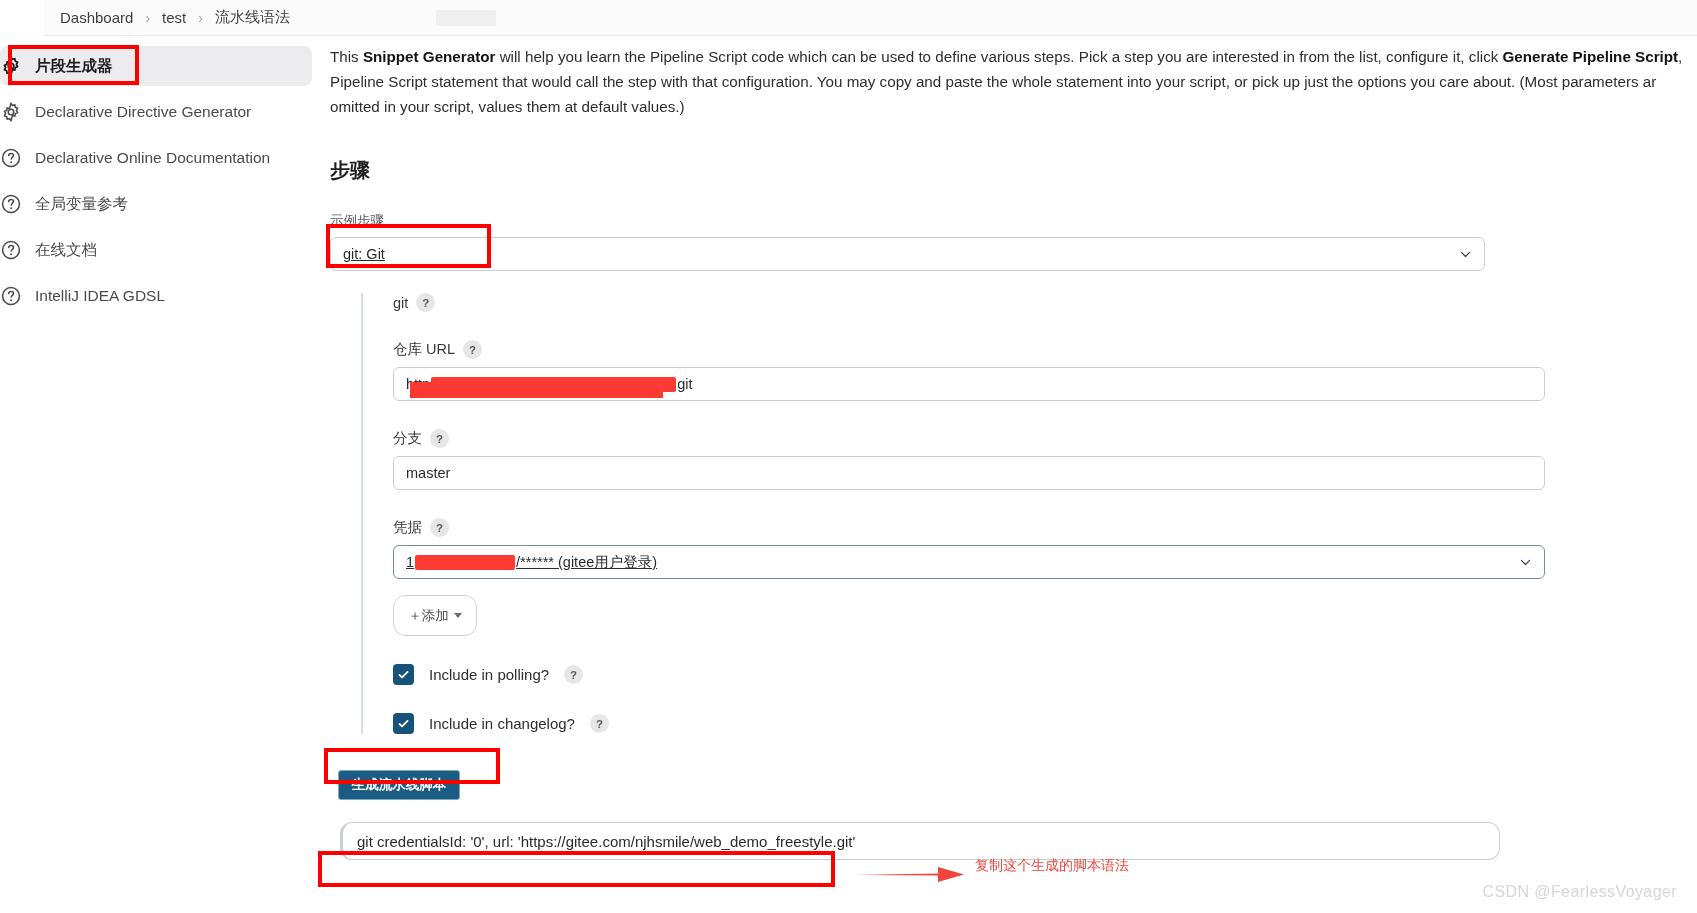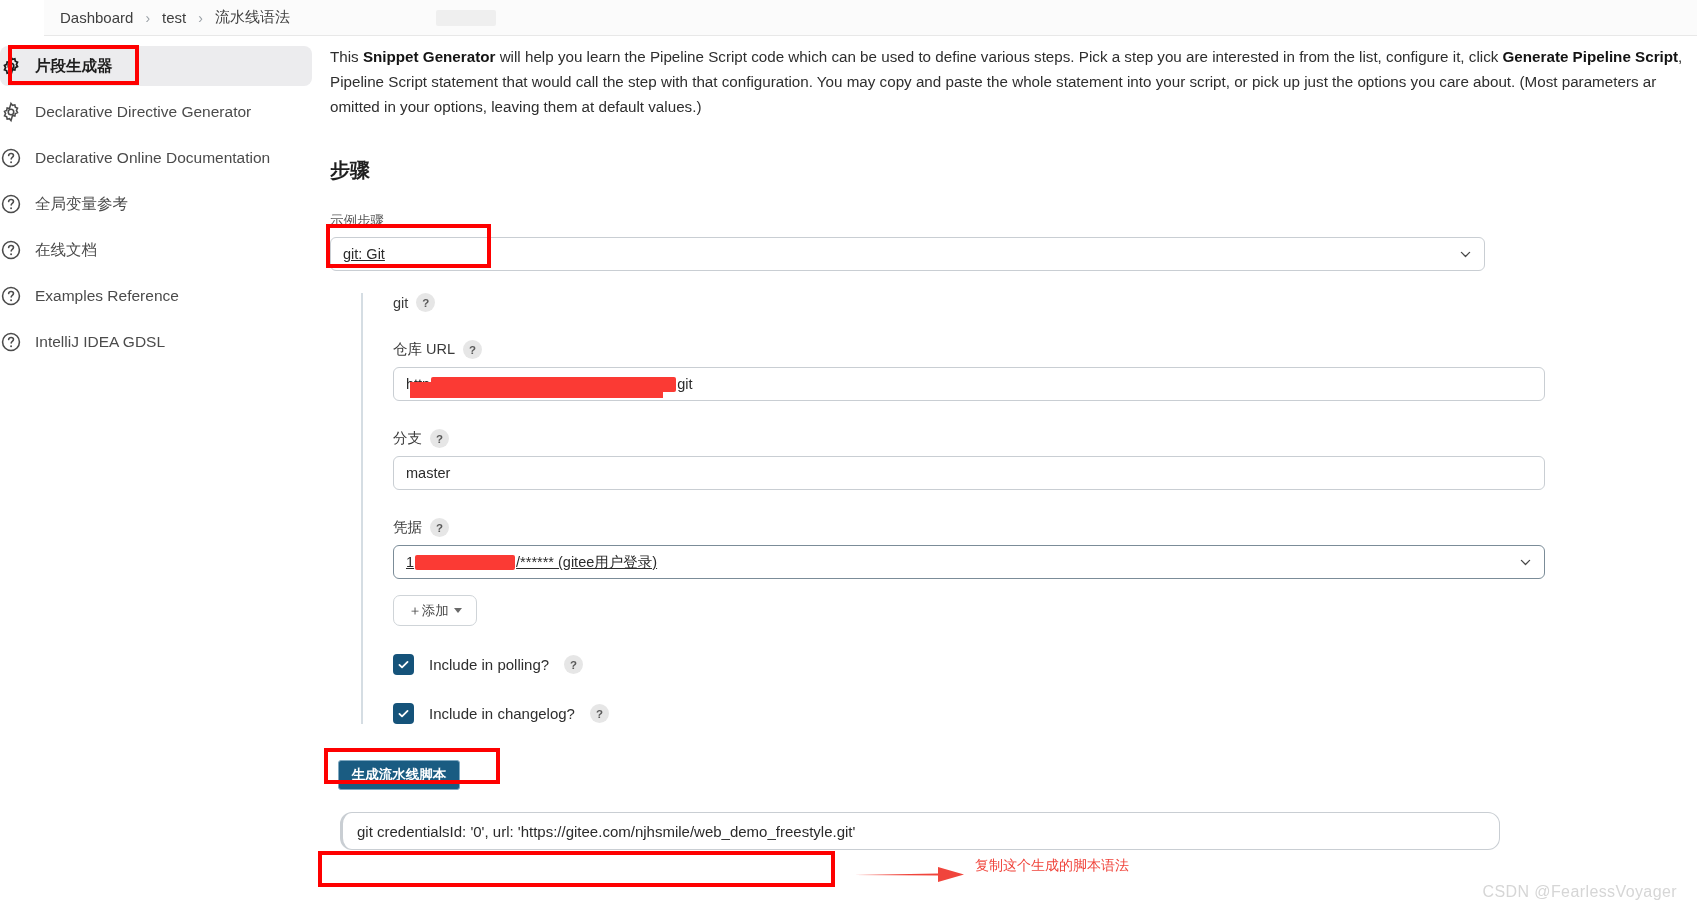--- a/index.html
+++ b/index.html
@@ -96,22 +96,22 @@
 
   .input-wide { width: 1152px; margin-top: 8px; }
   .select-wide { width: 1152px; margin-top: 8px; border: 1px solid #7b8c98; }
 
   .redact {
     display: inline-block; background: #fb3a34; border-radius: 2px;
     vertical-align: middle;
   }
 
   .add-btn {
-    margin-top: 16px; width: 84px; height: 31px;
-    border: 1px solid #cfd4d8; border-radius: 7px; background: #fff;
+    margin-top: 16px; width: 84px; height: 41px;
+    border: 1px solid #cfd4d8; border-radius: 12px; background: #fff;
     display: flex; align-items: center; justify-content: center; gap: 5px;
     font-size: 13.5px; color: #4a4a4a; cursor: pointer;
   }
   .caret-dn {
     width: 0; height: 0; border-left: 4px solid transparent;
     border-right: 4px solid transparent; border-top: 5px solid #6a6a6a;
   }
 
   .check-row {
     display: flex; align-items: center; gap: 15px; margin-top: 28px;
@@ -222,52 +222,42 @@
       <span class="side-icon">
         <svg viewBox="0 0 24 24" width="22" height="22" fill="none" stroke="#4b4b4b" stroke-width="1.7">
           <circle cx="12" cy="12" r="9.2"></circle>
           <path d="M9.4 9.3c.2-1.4 1.3-2.3 2.7-2.3 1.5 0 2.6 1 2.6 2.3 0 1.9-2.5 2-2.5 3.8" stroke-linecap="round"></path>
           <circle cx="12.1" cy="16.6" r="1.05" fill="#4b4b4b" stroke="none"></circle>
         </svg>
       </span>
       <span>在线文档</span>
     </div>
 
+
     <div class="side-item">
       <span class="side-icon">
         <svg viewBox="0 0 24 24" width="22" height="22" fill="none" stroke="#4b4b4b" stroke-width="1.7">
           <circle cx="12" cy="12" r="9.2"></circle>
           <path d="M9.4 9.3c.2-1.4 1.3-2.3 2.7-2.3 1.5 0 2.6 1 2.6 2.3 0 1.9-2.5 2-2.5 3.8" stroke-linecap="round"></path>
           <circle cx="12.1" cy="16.6" r="1.05" fill="#4b4b4b" stroke="none"></circle>
         </svg>
       </span>
-      <span>Examples Reference</span>
-    </div>
-
-    <div class="side-item">
-      <span class="side-icon">
-        <svg viewBox="0 0 24 24" width="22" height="22" fill="none" stroke="#4b4b4b" stroke-width="1.7">
-          <circle cx="12" cy="12" r="9.2"></circle>
-          <path d="M9.4 9.3c.2-1.4 1.3-2.3 2.7-2.3 1.5 0 2.6 1 2.6 2.3 0 1.9-2.5 2-2.5 3.8" stroke-linecap="round"></path>
-          <circle cx="12.1" cy="16.6" r="1.05" fill="#4b4b4b" stroke="none"></circle>
-        </svg>
-      </span>
       <span>IntelliJ IDEA GDSL</span>
     </div>
 
   </div>
 
   <div class="main">
 
     <div class="intro">
       <span class="intro-line">
         <span>This </span><b>Snippet Generator</b><span> will help you learn the Pipeline Script code which can be used to define various steps. Pick a step you are interested in from the list, configure it, click </span><b>Generate Pipeline Script</b><span>,</span>
       </span>
       <span class="intro-line">Pipeline Script statement that would call the step with that configuration. You may copy and paste the whole statement into your script, or pick up just the options you care about. (Most parameters ar</span>
-      <span class="intro-line">omitted in your options, leaving them at default values.)</span>
+      <span class="intro-line">omitted in your script, values them at default values.)</span>
     </div>
 
     <div class="section-title">步骤</div>
 
     <div class="field-label">示例步骤</div>
     <div class="select-box" style="width:1155px;">
       <span>git: Git</span>
       <svg class="chev" viewBox="0 0 16 16" fill="none" stroke="#4a4a4a" stroke-width="1.6">
         <path d="M3 6l5 5 5-5" stroke-linecap="round" stroke-linejoin="round"></path>
       </svg>

